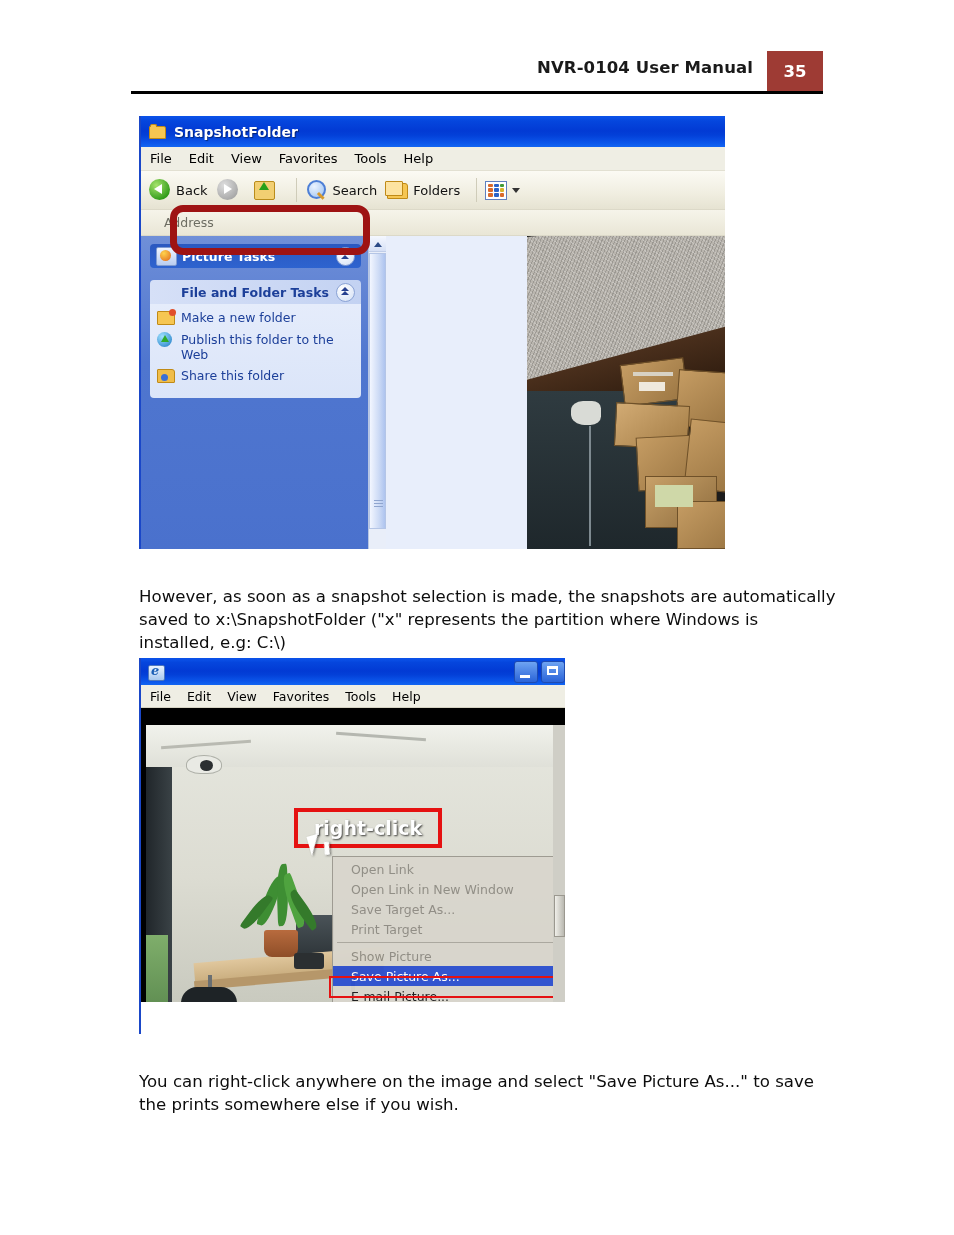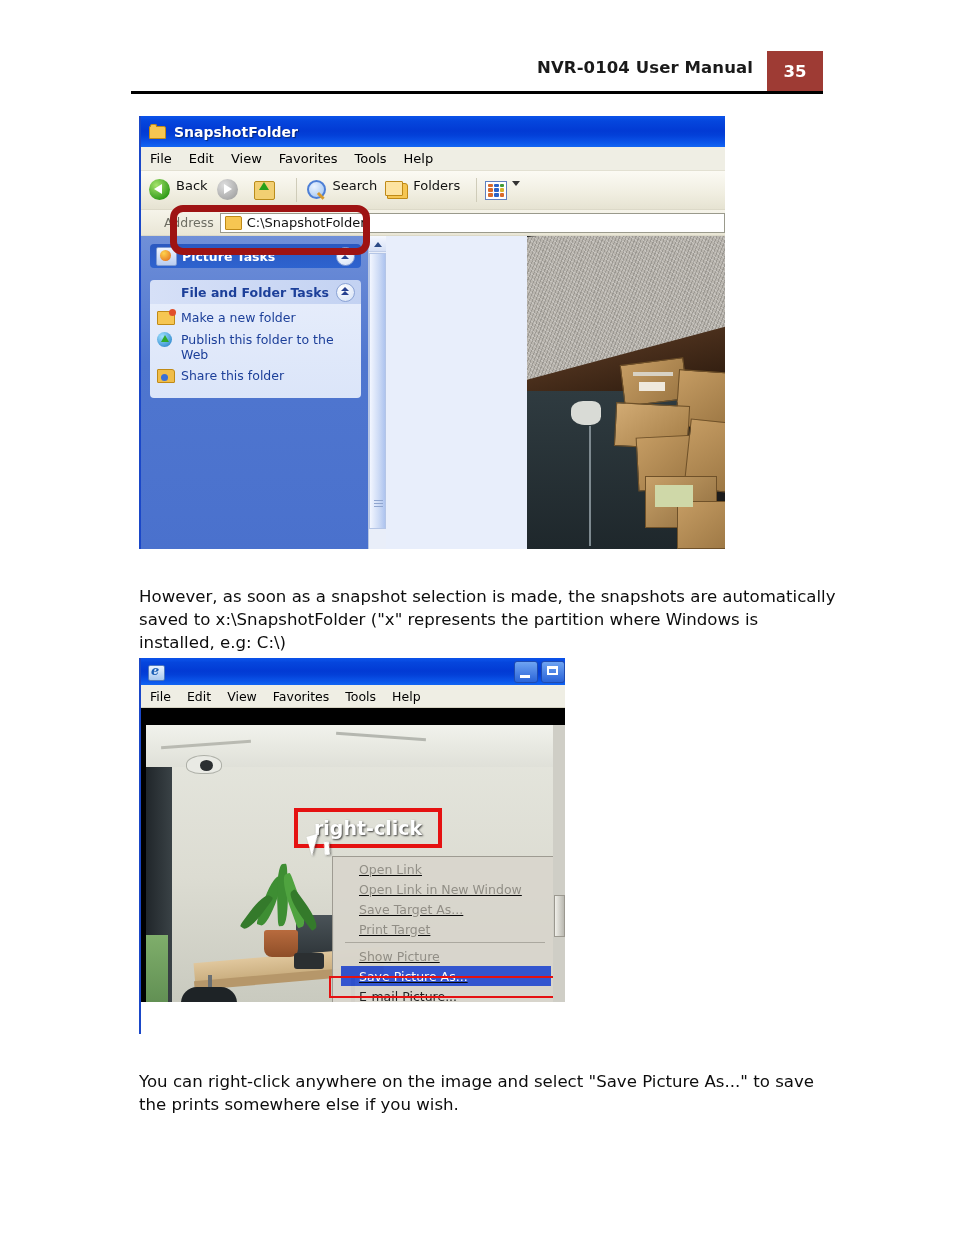--- a/index.html
+++ b/index.html
@@ -142,21 +142,21 @@
   .xp-toolbar {
     height: 39px;
     background: linear-gradient(to bottom,#fbfaf4 0%,#f1efe2 55%,#e6e3d2 100%);
     border-bottom: 1px solid #dcd9c8;
     display: flex;
     align-items: center;
     padding-left: 7px;
     box-sizing: border-box;
   }
   .tb-btn {
-    display: flex; align-items: flex-start;
+    display: flex; align-items: center;
     margin-right: 8px;
     font-size: 13px;
     color: #111;
     white-space: nowrap;
   }
   .tb-ico { width: 24px; height: 24px; position: relative; margin-right: 4px; flex:none;}
   .circ { position:absolute; left:1px; top:1px; width:21px; height:21px; border-radius:50%; }
   .circ-green { background: radial-gradient(circle at 35% 30%, #a6e36d, #2f9a18 75%); }
   .circ-grey  { background: radial-gradient(circle at 35% 30%, #dedede, #a8a8a8 75%); }
   .arrow-w {
@@ -523,24 +523,23 @@
 
   
   .ctx-menu {
     position: absolute;
     left: 191px; top: 148px;
     width: 227px;
     background: #d9d6cd;
     border: 1px solid #9b988f;
     border-right: none;
     box-sizing: border-box;
-    padding: 2px 8px;
+    padding: 2px 0;
     font-size: 12.5px;
     opacity: .95;
-    text-decoration: underline;
   }
   .ctx-item {
     height: 20px;
     display: flex; align-items: center;
     padding-left: 18px;
     color: #1a1a1a;
     white-space: nowrap;
   }
   .ctx-item.disabled { color: #8e8b83; }
   .ctx-item.selected {
@@ -649,24 +648,20 @@
           <i></i>
           <i></i>
           <i></i>
       </span>
       <span class="views-caret"></span>
     </div>
   </div>
 
   <div class="xp-addressbar">
     <span class="addr-label">Address</span>
-    <span class="addr-field">
-      <i class="fico"></i>
-      <span class="addr-text">C:\SnapshotFolder</span>
-    </span>
   </div>
 
   <div class="xp-body">
 
     <div class="xp-sidepanel">
 
       <div class="panel">
         <div class="panel-head blue">
           <span class="hicon">
               <i class="pic-icon"></i>

